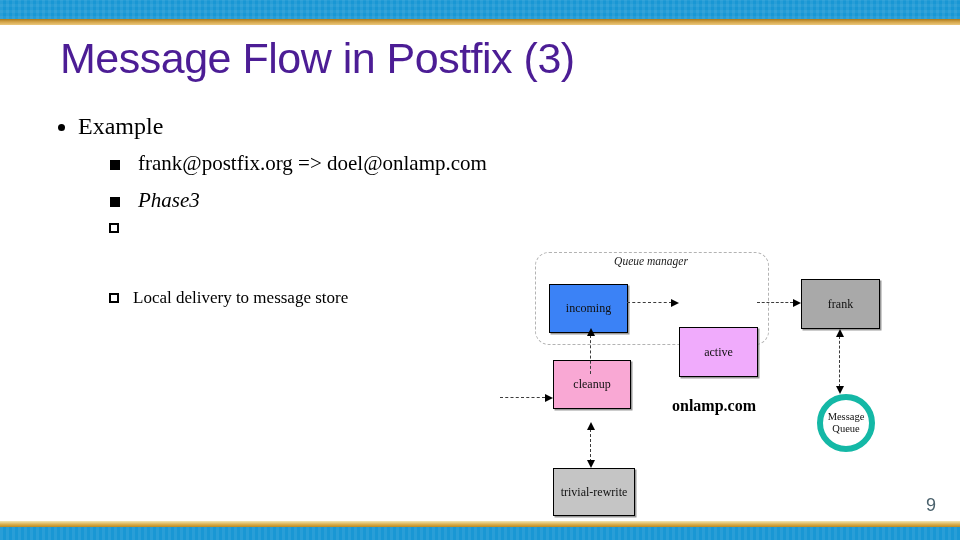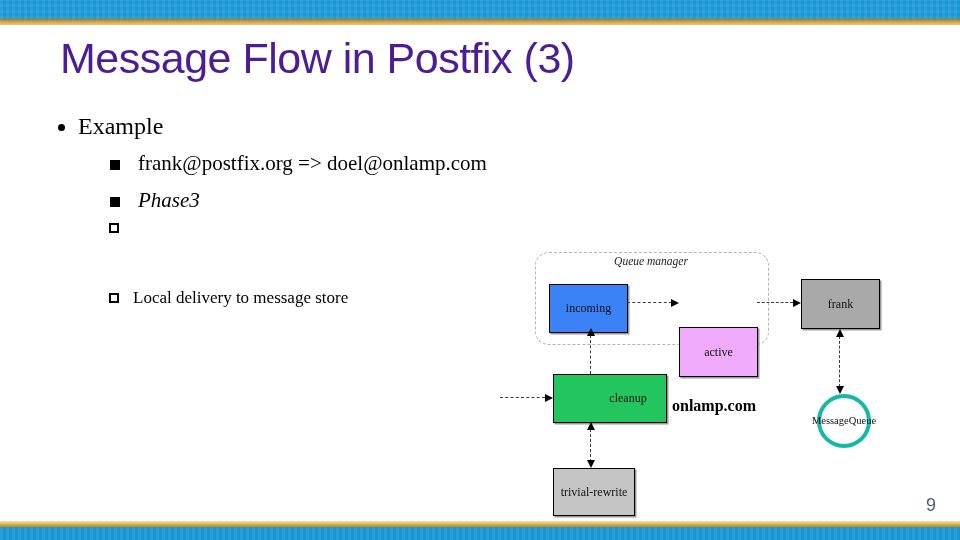--- a/index.html
+++ b/index.html
@@ -54,25 +54,25 @@
   }
   .node{
     position:absolute;border:1px solid #000;box-shadow:1.5px 1.5px 0 rgba(70,70,70,.55);
     display:flex;align-items:center;justify-content:center;
     font-size:12px;color:#111;text-align:center;
   }
   .n-incoming{left:549px;top:284px;width:77px;height:47px;background:#3b82f6;}
   .n-active{left:679px;top:279px;width:77px;height:48px;background:#f0abfc;margin-top:48px;}
   .n-local{left:801px;top:279px;width:77px;height:48px;background:#a9a9a9;}
   .n-smtpd{left:423px;top:374px;width:76px;height:47px;background:#a9a9a9;}
-  .n-cleanup{left:553px;top:374px;width:76px;height:47px;background:#22c55e;padding-left:36px;}
+  .n-cleanup{left:553px;top:360px;width:76px;height:47px;background:#f9a8d4;}
   .n-trivial{left:553px;top:468px;width:80px;height:46px;background:#c5c5c5;}
   .n-store{
     position:absolute;left:817px;top:394px;width:46px;height:46px;border-radius:50%;
-    border:4px solid #14b8a6;background:#fff;display:flex;flex-direction:row;
+    border:6px solid #14b8a6;background:#fff;display:flex;flex-direction:column;
     align-items:center;justify-content:center;font-size:10.5px;line-height:1.15;color:#111;
   }
   .domain-label{
     position:absolute;left:672px;top:397px;font-size:16px;font-weight:bold;color:#000000;
   }
   
   .hline{position:absolute;height:0;border-top:1.5px dashed #3c3c3c;}
   .vline{position:absolute;width:0;border-left:1.5px dashed #3c3c3c;}
   .arr{position:absolute;width:0;height:0;}
   .arr-r{border-top:4px solid transparent;border-bottom:4px solid transparent;border-left:8px solid #000;}

